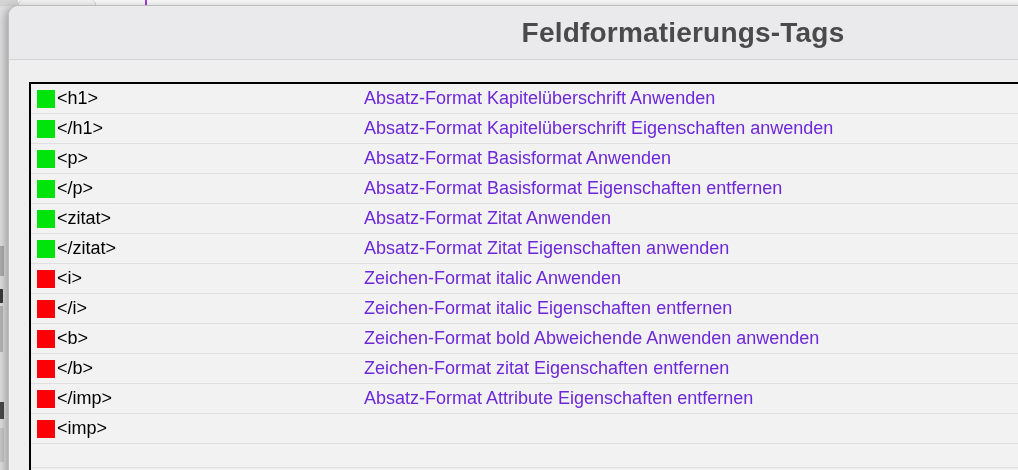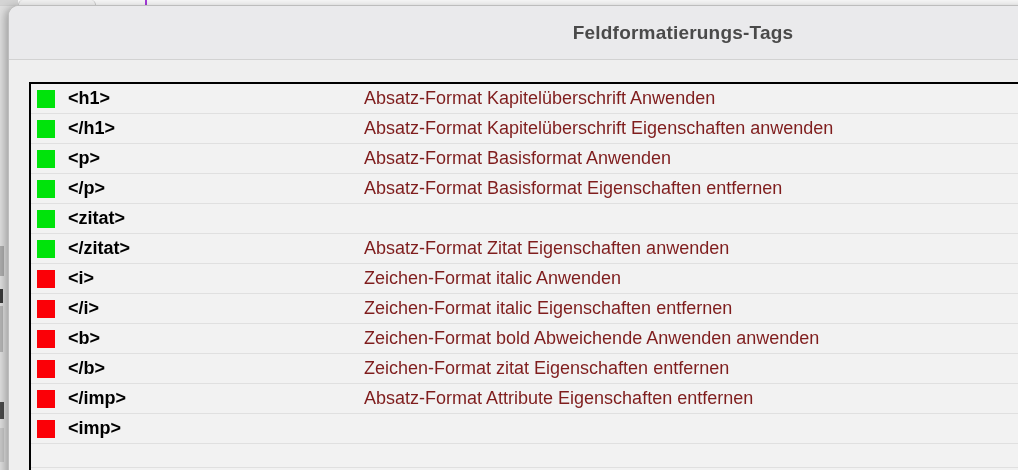--- a/index.html
+++ b/index.html
@@ -32,41 +32,41 @@
     border:1px solid #bdbdbd;border-bottom:none;
     box-shadow:-3px 2px 8px rgba(0,0,0,0.28);
     z-index:3;box-sizing:border-box;
   }
   .titlebar{
     height:53px;background:#eaeaec;border-bottom:1px solid #d2d2d2;
     border-radius:10px 10px 0 0;
     display:flex;align-items:center;justify-content:center;
   }
   .title{
-    font-size:19px;font-weight:700;color:#4a4a4a;letter-spacing:0.2px;
+    font-size:28px;font-weight:700;color:#4a4a4a;letter-spacing:0.2px;
   }
   .content{padding:22px 0 0 20px;}
   .tagbox{
     width:1306px;height:560px;background:#f2f2f2;
     border:2px solid #000;box-sizing:border-box;overflow:hidden;
   }
   .tag-row{
     position:relative;height:29px;border-bottom:1px solid #e0e0e0;
     display:flex;align-items:center;
   }
   .tag-row.empty{height:23px;}
   .swatch{
     position:absolute;left:6px;top:50%;margin-top:-9px;
     width:18px;height:18px;
   }
   .tag-label{
-    position:absolute;left:37px;font-size:18px;color:#000;white-space:pre;font-weight:bold;
+    position:absolute;left:26px;font-size:18px;color:#000;white-space:pre;
   }
   .tag-desc{
-    position:absolute;left:333px;font-size:18px;color:#7f1d1d;white-space:pre;
+    position:absolute;left:333px;font-size:18px;color:#6d28d9;white-space:pre;
   }
 </style>
 </head>
 <body>
 
 <div class="top-strip">
   <div class="corner-dark"></div>
   <div class="bg-tab"></div>
 </div>
 <div class="ruler-tick" style="left:145px;"></div>
@@ -100,20 +100,21 @@
           <span class="tag-desc">Absatz-Format Basisformat Anwenden</span>
         </div>
         <div class="tag-row">
           <span class="swatch" style="background: rgb(0, 227, 11);"></span>
           <span class="tag-label">&lt;/p&gt;</span>
           <span class="tag-desc">Absatz-Format Basisformat Eigenschaften entfernen</span>
         </div>
         <div class="tag-row">
           <span class="swatch" style="background: rgb(0, 227, 11);"></span>
           <span class="tag-label">&lt;zitat&gt;</span>
+          <span class="tag-desc">Absatz-Format Zitat Anwenden</span>
         </div>
         <div class="tag-row">
           <span class="swatch" style="background: rgb(0, 227, 11);"></span>
           <span class="tag-label">&lt;/zitat&gt;</span>
           <span class="tag-desc">Absatz-Format Zitat Eigenschaften anwenden</span>
         </div>
         <div class="tag-row">
           <span class="swatch" style="background: rgb(251, 0, 7);"></span>
           <span class="tag-label">&lt;i&gt;</span>
           <span class="tag-desc">Zeichen-Format italic Anwenden</span>

